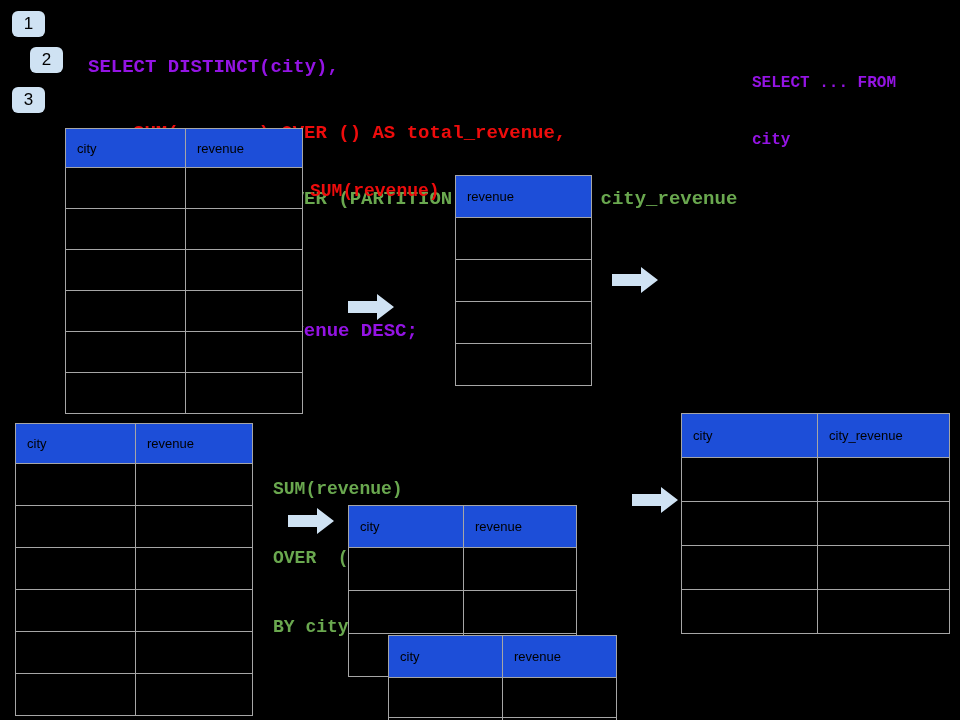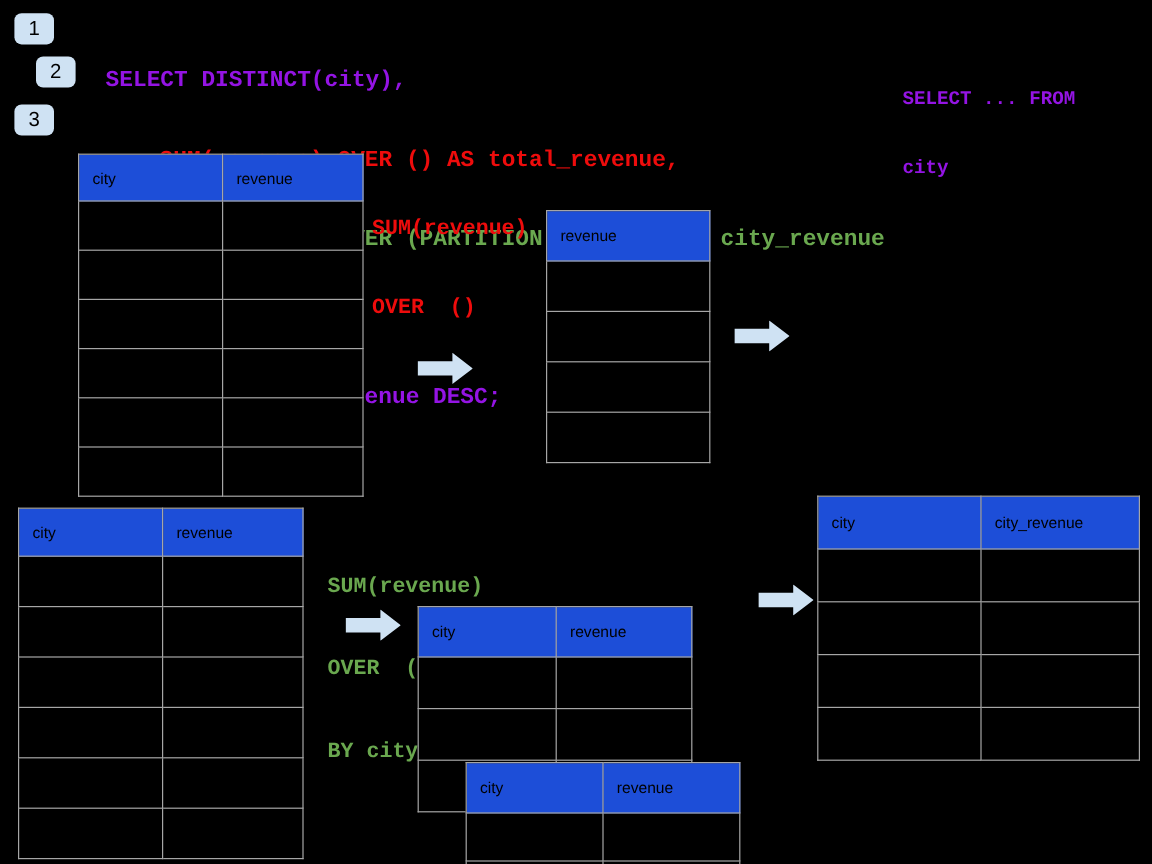--- a/index.html
+++ b/index.html
@@ -102,21 +102,20 @@
     <div class="c-purple ind2">ORDER by city_revenue DESC;</div>
   </div>
 
   <div class="abs code side-code c-purple">
     <div>SELECT ... FROM</div>
     <div>city</div>
   </div>
 
   <div class="abs code ann-total c-red">
     <div>SUM(revenue)</div>
-    <div>OVER  ()</div>
   </div>
 
   <div class="abs code ann-partition c-green">
     <div>SUM(revenue)</div>
     <div>OVER  (PARTITION</div>
     <div>BY city)</div>
   </div>
 
   <table class="dtable t1">
     <colgroup>

